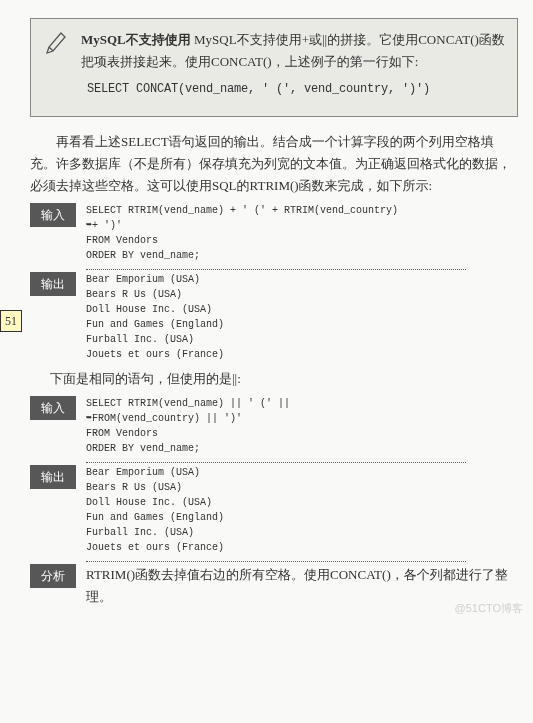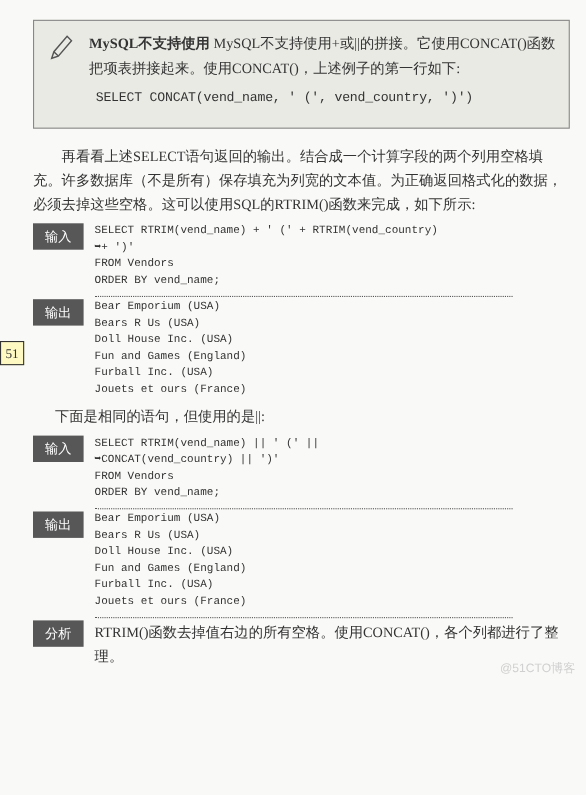--- a/index.html
+++ b/index.html
@@ -129,21 +129,21 @@
 <span>Fun and Games (England)</span>
 <span>Furball Inc. (USA)</span>
 <span>Jouets et ours (France)</span></div>
 </div>
 
 <div class="inter-text">下面是相同的语句，但使用的是||:</div>
 
 <div class="block">
   <span class="label">输入</span>
   <div class="code-block"><span>SELECT RTRIM(vend_name) || ' (' ||</span>
-<span class="arrow">➥CONCAT(vend_country) || ')'</span>
+<span class="arrow">➥FROM(vend_country) || ')'</span>
 <span>FROM Vendors</span>
 <span>ORDER BY vend_name;</span></div>
 </div>
 <div class="dotted"></div>
 
 <div class="block">
   <span class="label">输出</span>
   <div class="output-block"><span>Bear Emporium (USA)</span>
 <span>Bears R Us (USA)</span>
 <span>Doll House Inc. (USA)</span>

